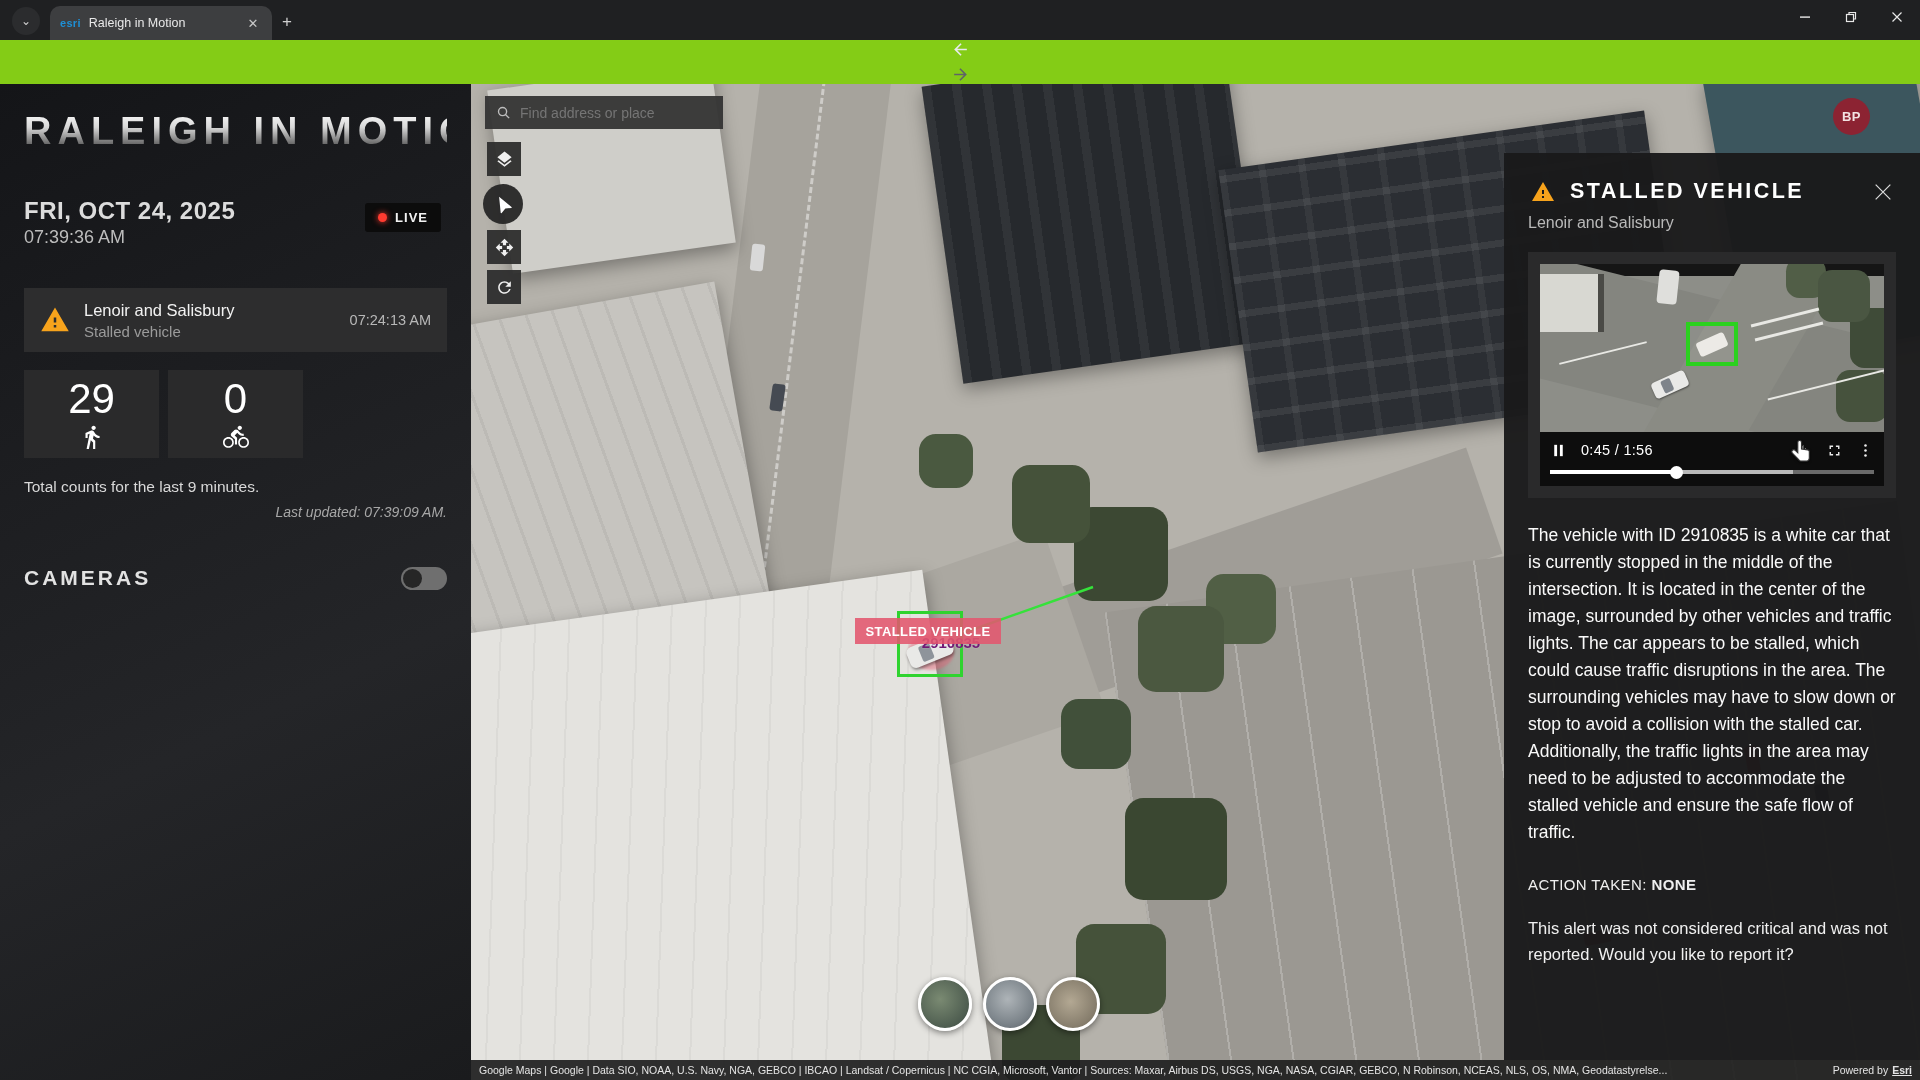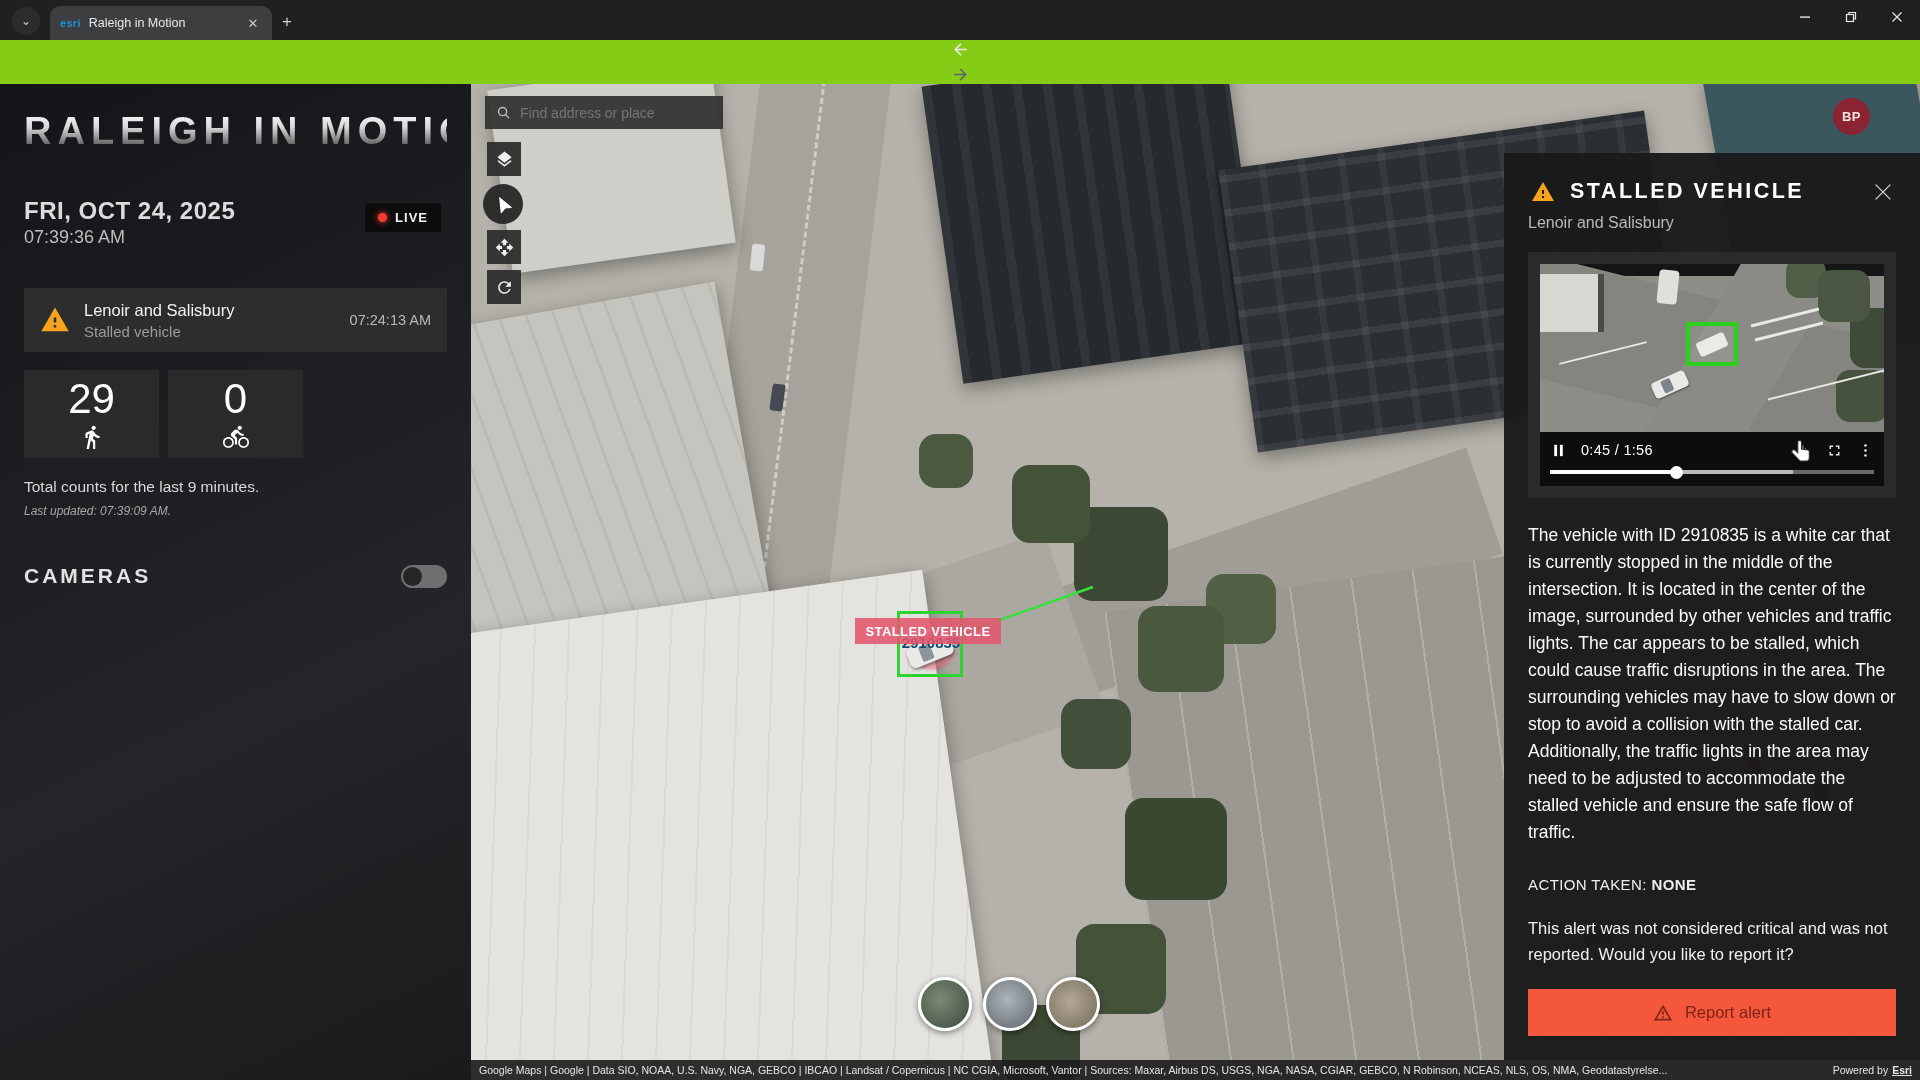--- a/index.html
+++ b/index.html
@@ -56,21 +56,21 @@
   .alert-evt { font-size:15px; color:#9b9b9b; margin-top:3px; }
   .alert-time { margin-left:auto; font-size:14.5px; color:#b8b8b8; }
 
   .stats { margin-top:18px; display:grid; grid-template-columns:1fr 1fr 1fr; gap:9px; }
   .stat-card { background:rgba(43,43,44,.92); height:88px; display:flex; flex-direction:column;
     align-items:center; justify-content:center; gap:4px; }
   .stat-num { font-size:42px; color:#fff; font-weight:400; line-height:1; }
   .stat-card svg { width:26px; height:26px; color:#fff; }
 
   .totals-note { margin-top:20px; font-size:15.5px; color:#d8d8d8; }
-  .last-upd { margin-top:8px; font-size:12px; font-style:italic; color:#a7a7a7; }
+  .last-upd { margin-top:8px; font-size:14px; font-style:italic; color:#a7a7a7;text-align:right; }
 
   .toggle-row { margin-top:46px; display:flex; align-items:center; justify-content:space-between; }
   .toggle-label { font-size:21px; font-weight:bold; letter-spacing:3px; color:#e2e2e2; }
   .switch { width:46px; height:23px; border-radius:12px; background:#6f6f6f; position:relative; }
   .switch .knob { position:absolute; left:2px; top:2px; width:19px; height:19px; border-radius:50%; background:#262626; }
 
   
   .map { position:absolute; left:471px; top:0; right:0; bottom:0; overflow:hidden; background:#b5b2ab; z-index:1; }
   .map * { position:absolute; }
   .road-v { left:250px; top:-60px; width:130px; height:760px; background:#a6a39c; transform:rotate(7deg); }
@@ -110,21 +110,21 @@
     background:rgba(38,38,38,.95); display:flex; align-items:center; justify-content:center; }
   .tool-compass svg { position:static; width:20px; height:20px; color:#fff; }
 
   .mk-line { left:0; top:0; width:100%; height:100%; pointer-events:none; }
   .mk-box { left:426px; top:527px; width:66px; height:66px; border:3px solid #2fd32f; z-index:5; }
   .mk-ellipse { left:8px; top:20px; width:46px; height:36px; border-radius:50%;
     background:rgba(226,92,114,.45); filter:blur(1px); }
   .mk-car { left:7px; top:26px; width:46px; height:22px; background:#e9e9e7; border-radius:6px;
     transform:rotate(-22deg); box-shadow:0 2px 3px rgba(0,0,0,.4); }
   .mk-car i { position:absolute; left:13px; top:3px; width:12px; height:16px; background:#8e949b; border-radius:2px; display:block; }
-  .mk-id { left:420px; top:550px; width:80px; text-align:center; color:#0c4a6e; font-weight:bold;
+  .mk-id { left:440px; top:550px; width:80px; text-align:center; color:#701a75; font-weight:bold;
     font-size:15px; z-index:5; text-shadow:0 0 2px rgba(255,255,255,.35); }
   .mk-badge { left:384px; top:534px; width:146px; height:26px; background:rgba(226,86,110,.88);
     color:#fff; font-size:13px; font-weight:bold; letter-spacing:.4px; display:flex;
     align-items:center; justify-content:center; z-index:6; }
 
   .thumb { top:893px; width:54px; height:54px; border-radius:50%; border:3px solid #fff;
     box-shadow:0 2px 6px rgba(0,0,0,.45); }
   .thumb-1 { left:447px; background:radial-gradient(circle at 40% 40%, #7a8a72, #4e5d50 70%, #39463c); }
   .thumb-2 { left:512px; background:radial-gradient(circle at 45% 40%, #aeb4b8, #7e868c 60%, #5a6168); }
   .thumb-3 { left:575px; background:radial-gradient(circle at 45% 45%, #b3a893, #887f6e 65%, #6a6354); }
@@ -462,26 +462,20 @@
       <p class="panel-desc">The vehicle with ID 2910835 is a white car that is currently stopped in the middle of the intersection. It is located in the center of the image, surrounded by other vehicles and traffic lights. The car appears to be stalled, which could cause traffic disruptions in the area. The surrounding vehicles may have to slow down or stop to avoid a collision with the stalled car. Additionally, the traffic lights in the area may need to be adjusted to accommodate the stalled vehicle and ensure the safe flow of traffic.</p>
 
       <div class="action-row">
         <span>ACTION TAKEN:</span>
         <b>NONE</b>
       </div>
 
       <p class="panel-q">This alert was not considered critical and was not reported. Would you like to report it?</p>
 
       <div class="panel-btns">
-        <div class="btn btn-report">
-          <svg viewBox="0 0 24 24" fill="#7e2315">
-            <path d="M12 5.99L19.53 19H4.47L12 5.99M12 2L1 21h22L12 2zm1 14h-2v2h2v-2zm0-6h-2v4h2v-4z"></path>
-            </svg>
-          <span>Report alert</span>
-        </div>
       </div>
     </section>
 
     <div class="attribution">
       <span class="attr-left">Google Maps | Google | Data SIO, NOAA, U.S. Navy, NGA, GEBCO | IBCAO | Landsat / Copernicus | NC CGIA, Microsoft, Vantor | Sources: Maxar, Airbus DS, USGS, NGA, NASA, CGIAR, GEBCO, N Robinson, NCEAS, NLS, OS, NMA, Geodatastyrelse...</span>
       <span class="attr-right">
         <span>Powered by</span>
         <span class="attr-brand">Esri</span>
       </span>
     </div>

